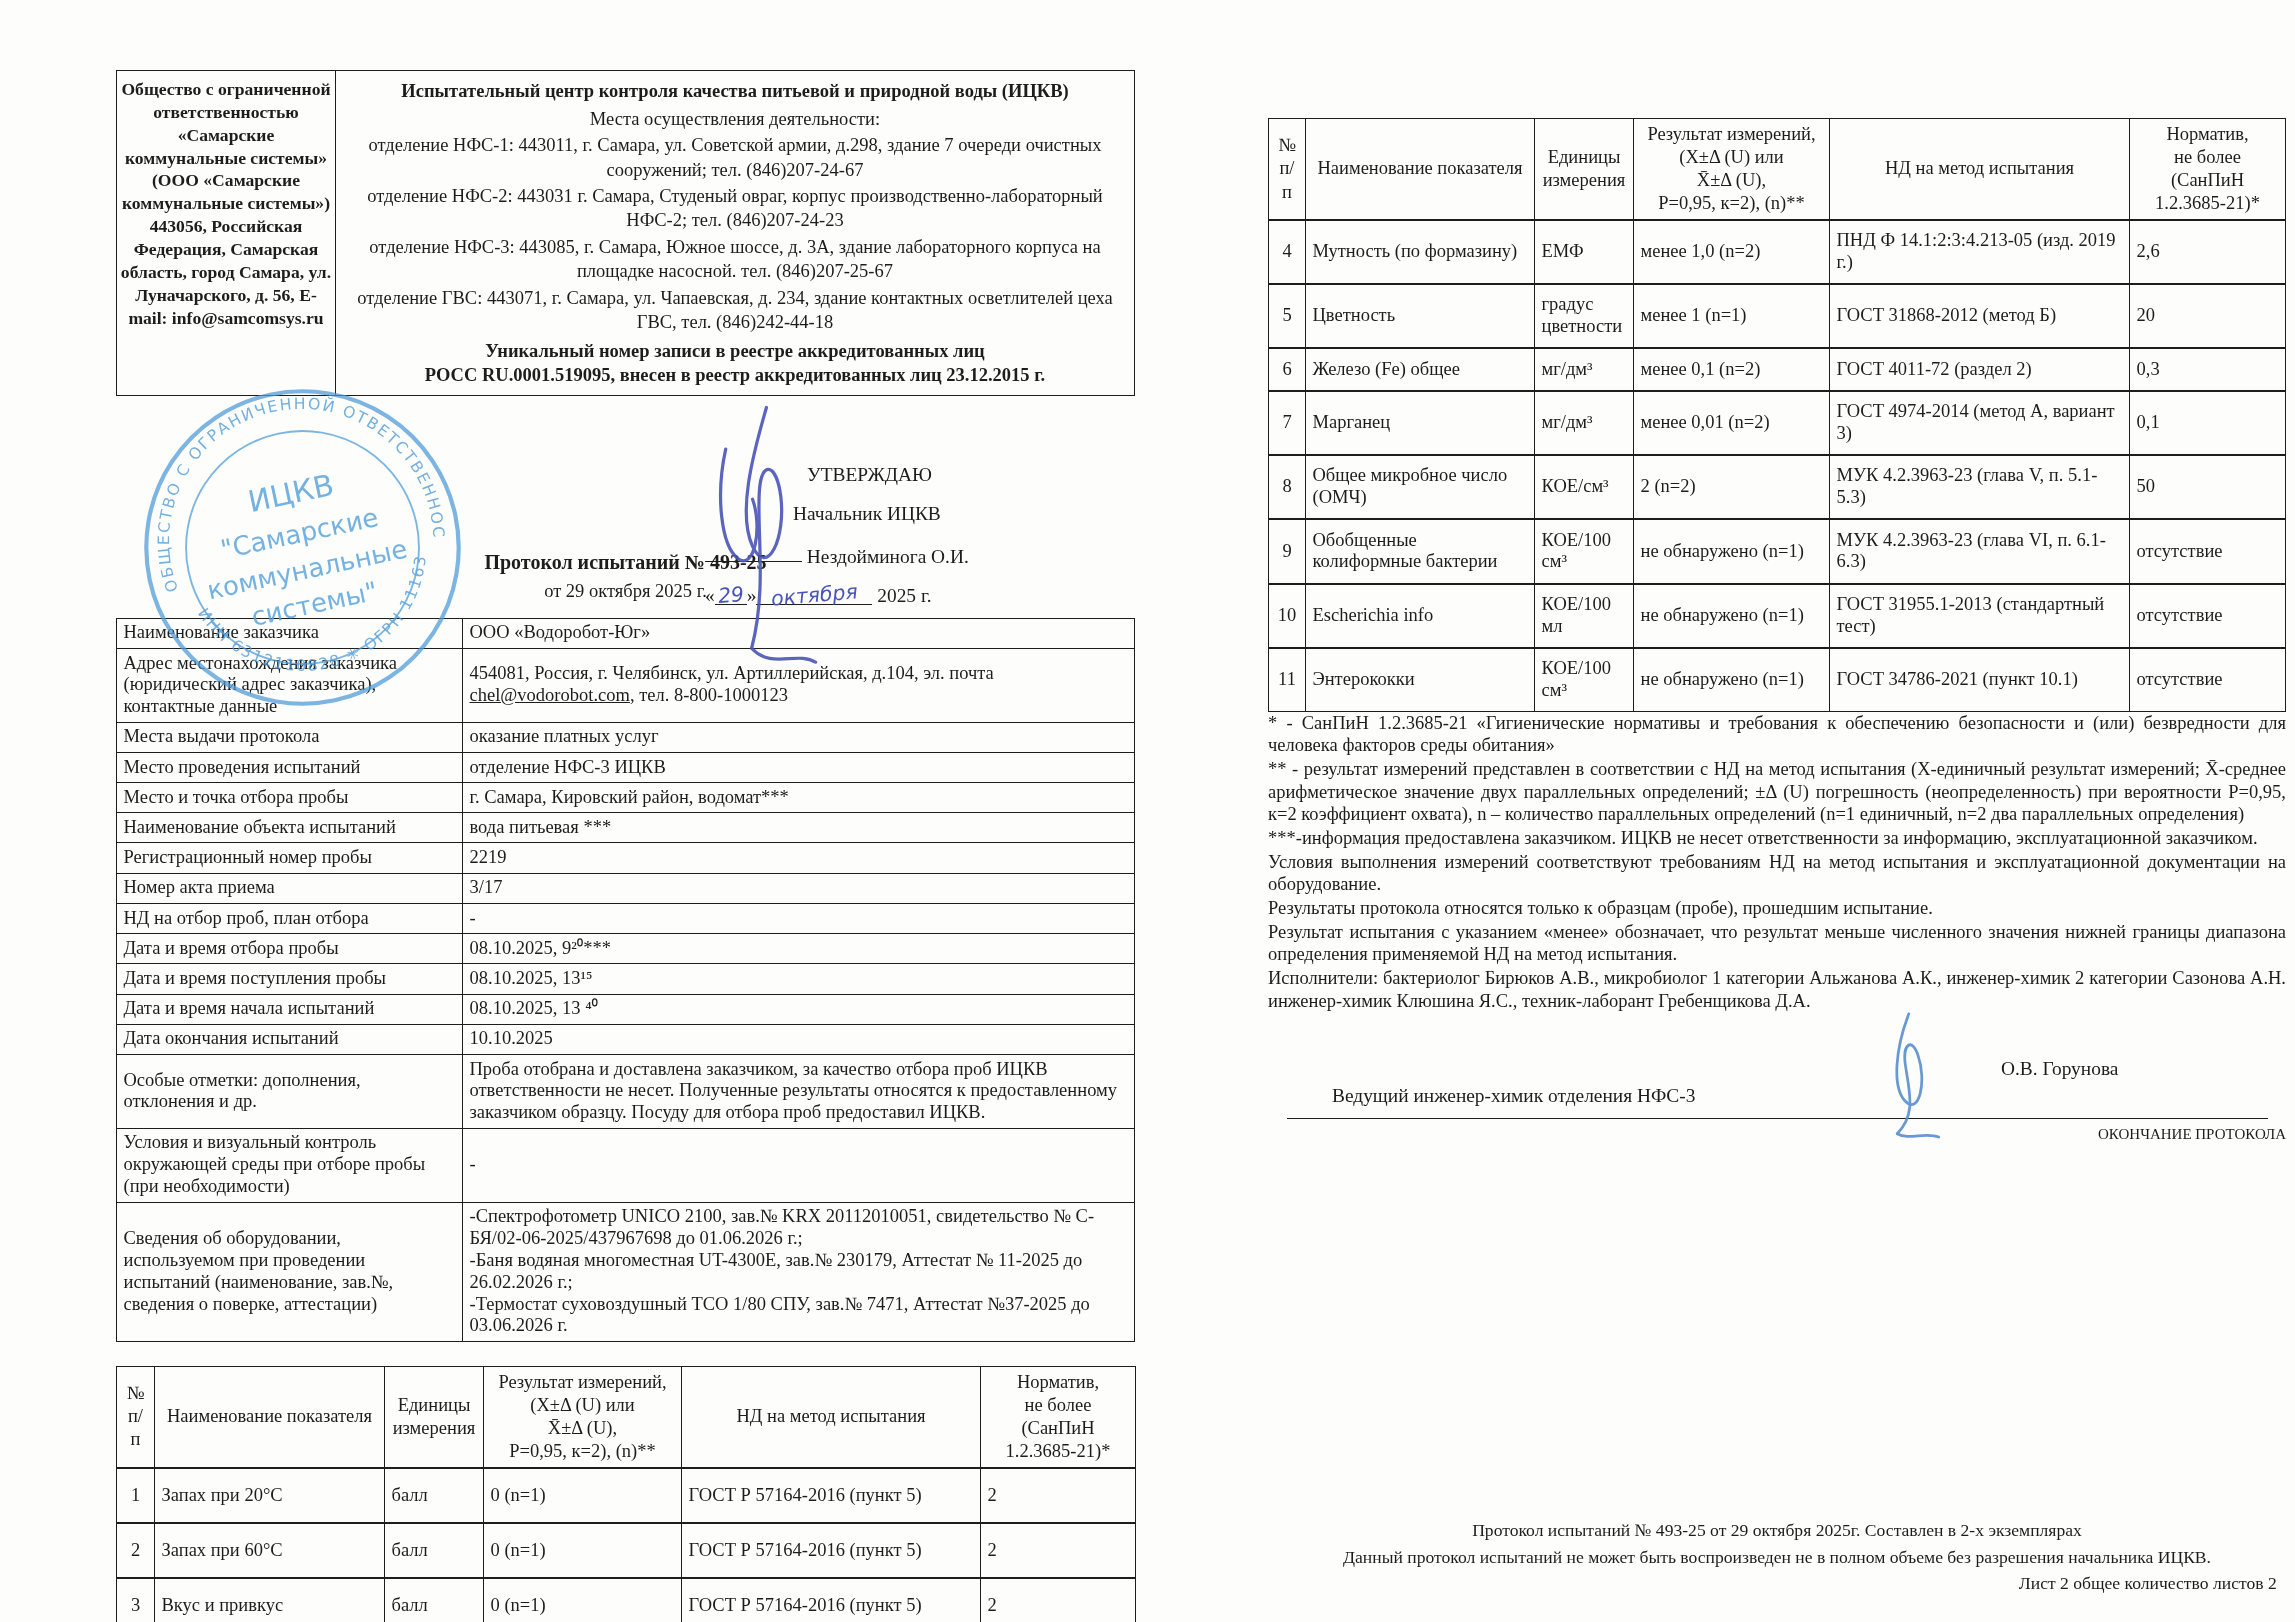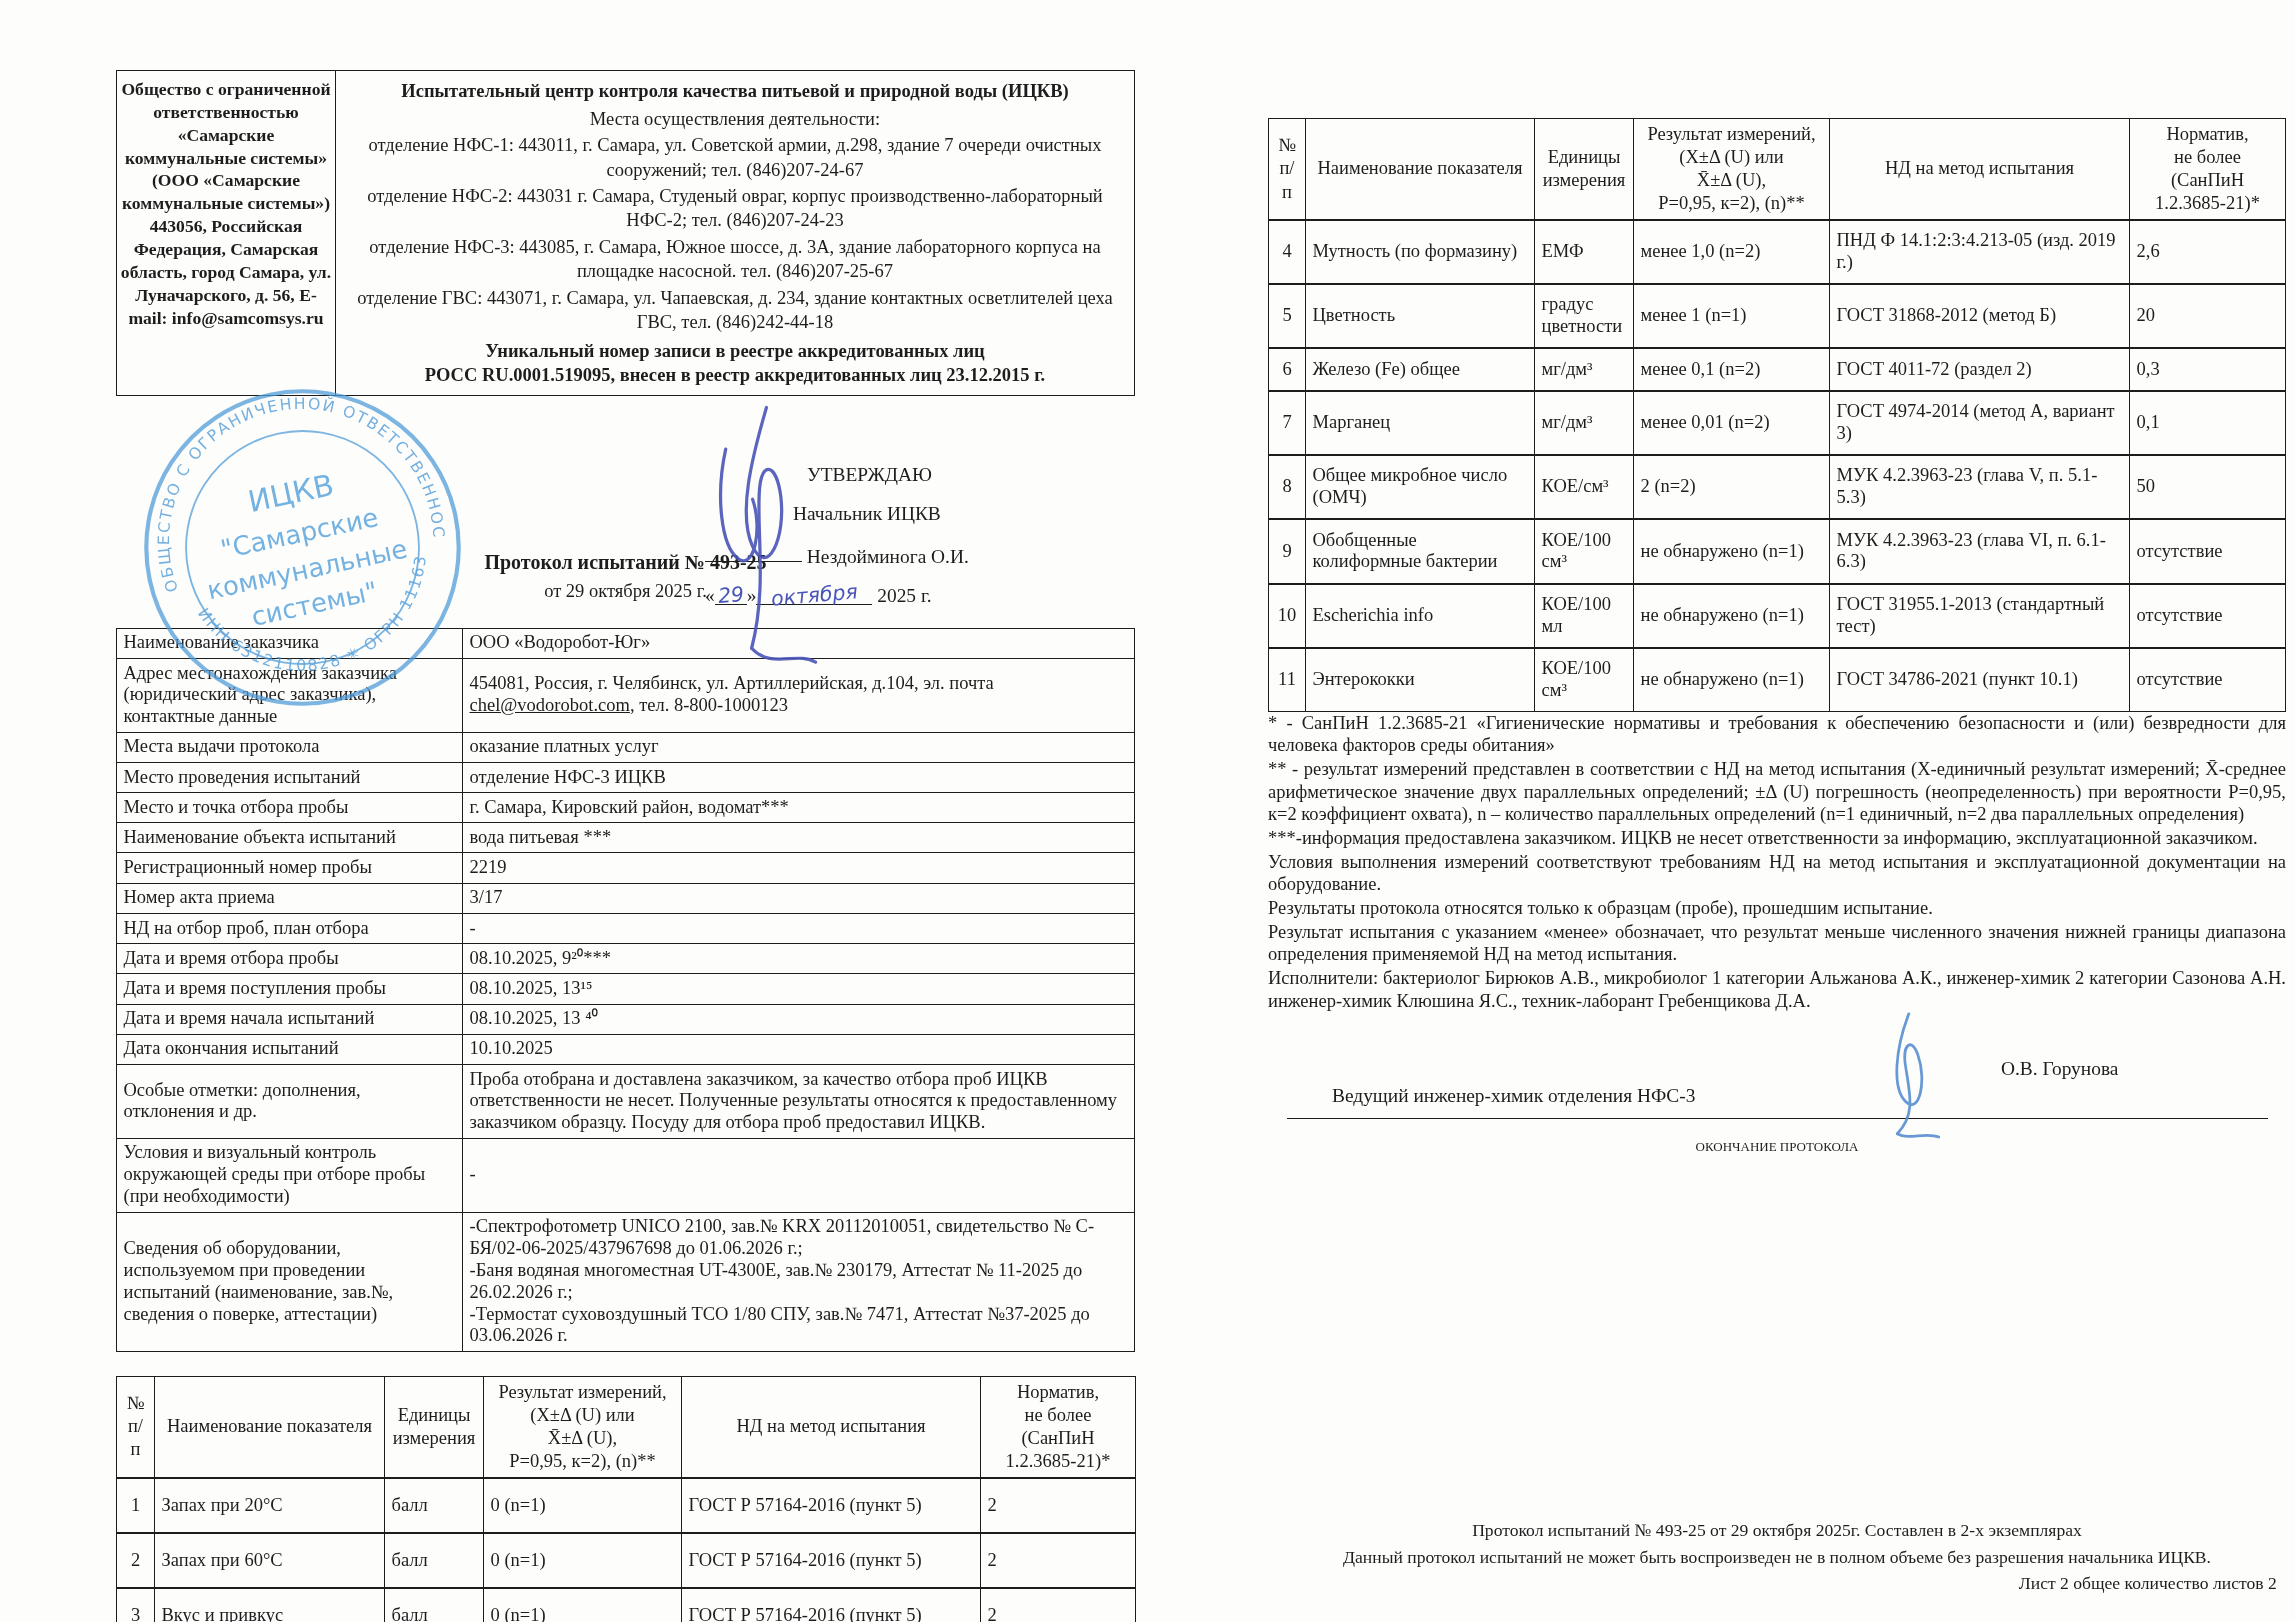--- a/index.html
+++ b/index.html
@@ -36,21 +36,21 @@
   .approve div{margin-bottom:19.4px;}
   .a-line1{padding-left:102px;}
   .a-line2{padding-left:88px;}
   .uline{display:inline-block;min-width:97px;border-bottom:1.4px solid #1d1d1d;height:18.5px;}
   .uline-sm{display:inline-block;min-width:32px;border-bottom:1.4px solid #1d1d1d;height:18.5px;text-align:center;}
   .hw{font-family:"DejaVu Sans",sans-serif;font-style:italic;color:#4a55b8;font-size:20.4px;display:inline-block;transform:rotate(-5deg);}
   .sig1{position:absolute;left:581px;top:324px;width:125px;height:287px;z-index:6;pointer-events:none;}
 
   
   .title1{text-align:center;font-weight:bold;font-size:20px;margin-top:1.9px;}
-  .title2{text-align:center;font-size:18.5px;margin-top:6.5px;margin-bottom:26px;}
+  .title2{text-align:center;font-size:18.5px;margin-top:6.5px;margin-bottom:16px;}
 
   
   table{border-collapse:collapse;width:100%;table-layout:fixed;}
   td,th{border:1.4px solid #1d1d1d;font-size:18.5px;font-weight:normal;
         padding:3.7px 6.5px;vertical-align:middle;box-sizing:border-box;line-height:1.18;}
   .info-table{border:1.9px solid #1d1d1d;}
   .info-table .lbl{width:346px;}
   .res-table{border:1.9px solid #1d1d1d;}
   .res-table th{text-align:center;line-height:1.25;border-bottom-width:2.3px;}
   .res-table td{border-top-width:2.3px;}
@@ -59,21 +59,21 @@
   .mid td{padding-top:9.3px;padding-bottom:9.3px;}
 
   .footnotes{font-size:18.5px;line-height:1.2;text-align:justify;}
   .footnotes p{margin:0 0 1.9px 0;}
 
   .signoff{position:relative;margin-top:32px;height:56px;font-size:19.4px;}
   .signoff-role{position:absolute;left:64px;top:14px;margin-top:27px;}
   .signoff-name{position:absolute;left:733px;top:14px;}
   .sig2{position:absolute;left:597px;top:-42px;width:83px;height:139px;pointer-events:none;}
   .endline{border-top:1.9px solid #1d1d1d;margin:18.5px 18.5px 0 18.5px;}
-  .endtitle{text-align:center;font-size:13px;margin-top:20px;}
+  .endtitle{text-align:right;font-size:15px;margin-top:7px;}
 
   .p2-footer{position:absolute;left:0;right:0;bottom:15.7px;font-size:17.6px;}
   .p2f-1{text-align:center;margin-bottom:5.6px;}
   .p2f-2{text-align:center;margin-bottom:5.6px;}
   .p2f-3{text-align:right;padding-right:9.3px;}
 </style>
 </head>
 <body>
 
 <div class="page" id="page1">

